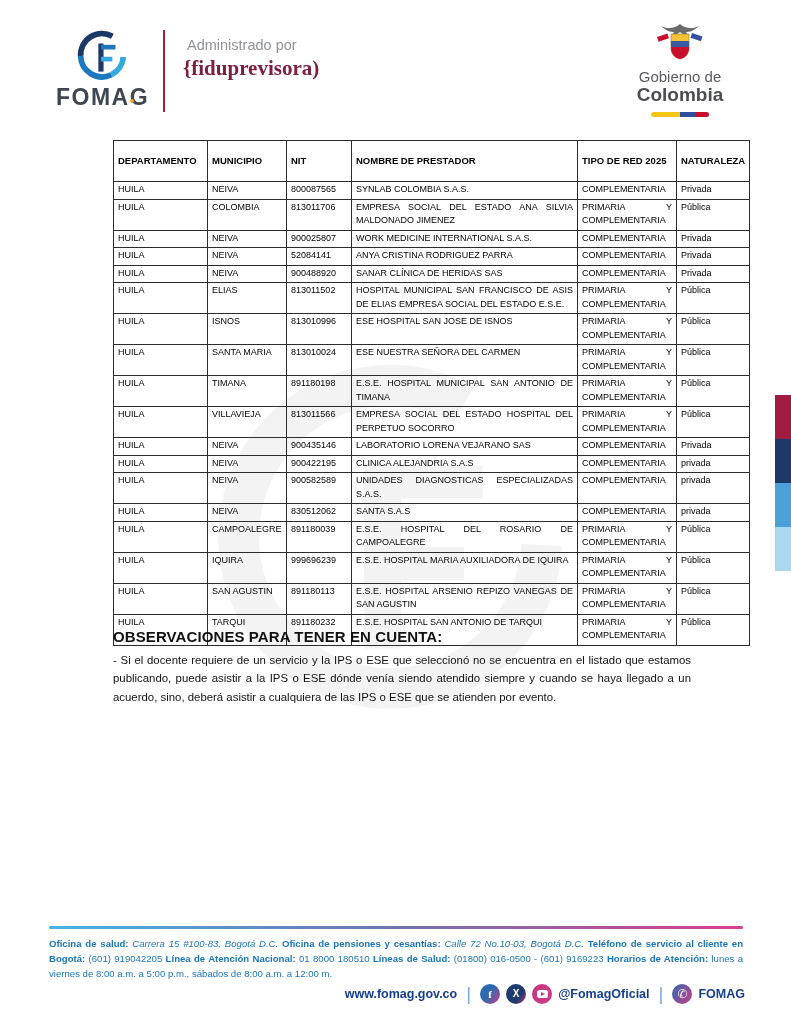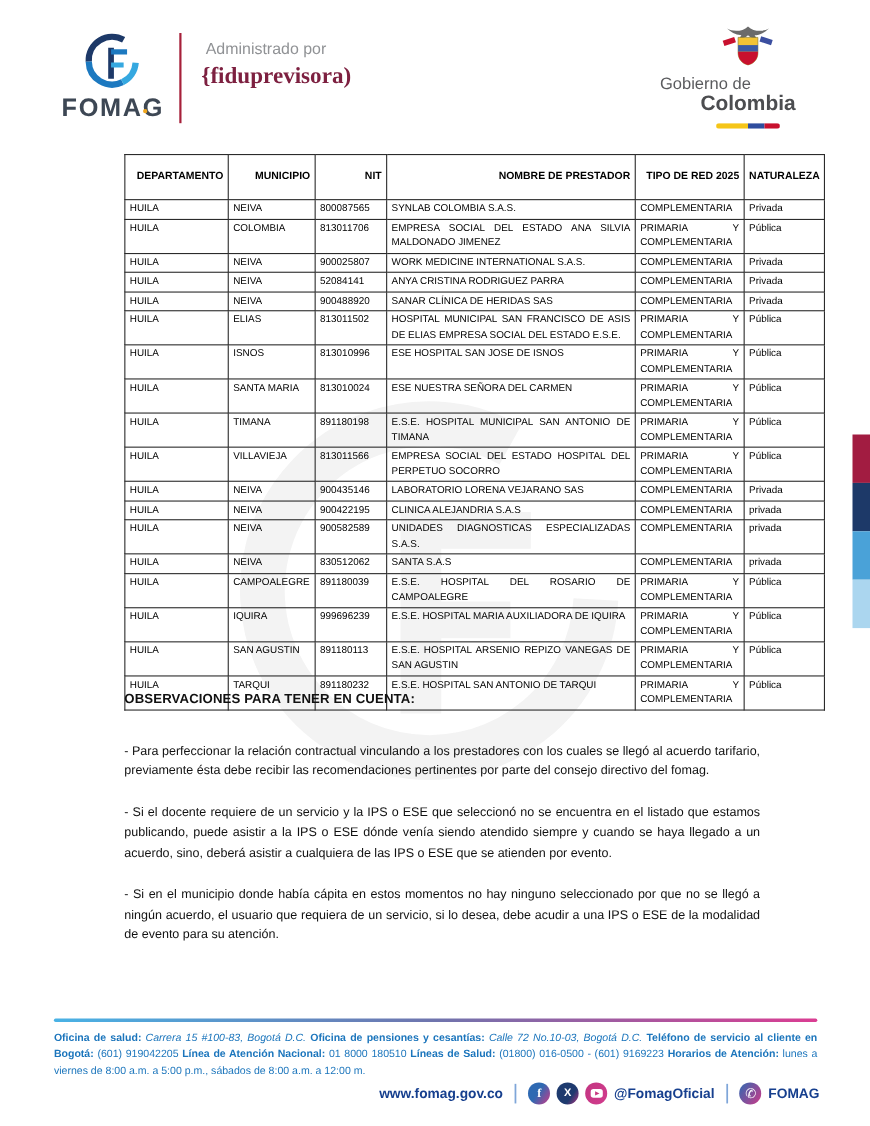--- a/index.html
+++ b/index.html
@@ -11,41 +11,41 @@
   .watermark{position:absolute;left:205px;top:360px;z-index:0;opacity:.85;}
 
   
   .fomag-word{position:absolute;left:56px;top:84px;width:110px;font-size:23px;font-weight:bold;
               letter-spacing:1.5px;color:#3d4754;z-index:2;}
   .gold-dot{position:absolute;left:130px;top:99px;width:4px;height:4px;border-radius:50%;background:#f0a71e;z-index:3;}
   .hdr-divider{position:absolute;left:163px;top:30px;width:2px;height:82px;background:#a6203a;}
   .admin-label{position:absolute;left:187px;top:37px;font-size:14.5px;color:#909295;}
   .brand{position:absolute;left:183px;top:56px;font-size:21px;font-weight:bold;
          font-family:"Liberation Serif",serif;color:#7d2040;}
-  .gov1{position:absolute;left:600px;top:68px;width:160px;font-size:15px;color:#5a5b5e;}
+  .gov1{position:absolute;left:600px;top:68px;width:160px;text-align:center;font-size:15px;color:#5a5b5e;}
   .gov2{position:absolute;left:600px;top:84px;width:160px;text-align:center;font-size:19px;font-weight:bold;color:#4c4d50;}
   .tricolor{position:absolute;left:651px;top:112px;width:58px;height:5px;border-radius:3px;overflow:hidden;display:flex;}
   .tricolor .y{flex:2;background:#f5c518;} .tricolor .b{flex:1;background:#2f4d9e;} .tricolor .r{flex:1;background:#c8102e;}
 
   
   .edge-bar{position:absolute;right:0;top:395px;width:16px;z-index:2;}
   .edge-bar div{height:44px;}
   .eb1{background:#a21c41;} .eb2{background:#1d3968;} .eb3{background:#4aa2d8;} .eb4{background:#abd6ef;}
 
   
   table.providers{position:absolute;left:113px;top:140px;width:636px;border-collapse:collapse;
                   table-layout:fixed;z-index:1;background:transparent;}
-  .providers th{border:1px solid #2b2b2b;font-size:9.5px;font-weight:bold;text-align:right;
+  .providers th{border:1px solid #2b2b2b;font-size:9.5px;font-weight:bold;text-align:left;
                 vertical-align:middle;height:36px;padding:2px 4px;line-height:1.35;}
   .providers td{border:1px solid #2b2b2b;font-size:9px;padding:1px 4px 2px 4px;vertical-align:top;line-height:1.5;}
   .providers td.c3,.providers td.c4{text-align:justify;margin-left:48px;}
 
   
   .obs{position:absolute;left:113px;top:628px;width:578px;z-index:1;color:#111;}
-  .obs h3{font-size:12px;margin:0 0 32px 0;letter-spacing:.1px;}
+  .obs h3{font-size:15px;margin:0 0 6px 0;letter-spacing:.1px;}
   .obs p{font-size:11.4px;margin:0 0 19px 0;text-align:justify;line-height:1.62;}
 
   
   .footer-rule{position:absolute;left:49px;top:926px;width:694px;height:3px;border-radius:2px;
                background:linear-gradient(90deg,#49b2e5,#6f74ad 50%,#da3d92);}
   .footer-contact{position:absolute;left:49px;top:937px;width:694px;font-size:9.6px;color:#1b75bc;
                   line-height:1.55;text-align:justify;z-index:1;}
   .footer-contact .lbl{font-weight:bold;}
   .footer-contact .val.it{font-style:italic;}
   .social-bar{position:absolute;top:983px;right:46px;display:flex;align-items:center;gap:6px;z-index:1;}
@@ -274,23 +274,21 @@
           <td class="c3">E.S.E. HOSPITAL SAN ANTONIO DE TARQUI</td>
           <td class="c4">PRIMARIA Y COMPLEMENTARIA</td>
           <td class="c5">Pública</td>
         </tr>
       </tbody>
   </table>
 
   <div class="obs">
     <h3>OBSERVACIONES PARA TENER EN CUENTA:</h3>
     <div>
-        <p>- Para perfeccionar la relación contractual vinculando a los prestadores con los cuales se llegó al acuerdo tarifario, previamente ésta debe recibir las recomendaciones pertinentes por parte del consejo directivo del fomag.</p>
         <p>- Si el docente requiere de un servicio y la IPS o ESE que seleccionó no se encuentra en el listado que estamos publicando, puede asistir a la IPS o ESE dónde venía siendo atendido siempre y cuando se haya llegado a un acuerdo, sino, deberá asistir a cualquiera de las IPS o ESE que se atienden por evento.</p>
-        <p>- Si en el municipio donde había cápita en estos momentos no hay ninguno seleccionado por que no se llegó a ningún acuerdo, el usuario que requiera de un servicio, si lo desea, debe acudir a una IPS o ESE de la modalidad de evento para su atención.</p>
       </div>
   </div>
 
   <div class="footer-rule"></div>
   <div class="footer-contact"><span class="lbl">Oficina de salud: </span><span class="val it">Carrera 15 #100-83, Bogotá D.C. </span><span class="lbl">Oficina de pensiones y cesantías: </span><span class="val it">Calle 72 No.10-03, Bogotá D.C. </span><span class="lbl">Teléfono de servicio al cliente en Bogotá: </span><span class="val">(601) 919042205 </span><span class="lbl">Línea de Atención Nacional: </span><span class="val">01 8000 180510 </span><span class="lbl">Líneas de Salud: </span><span class="val">(01800) 016-0500 - (601) 9169223 </span><span class="lbl">Horarios de Atención: </span><span class="val">lunes a viernes de 8:00 a.m. a 5:00 p.m., sábados de 8:00 a.m. a 12:00 m.</span></div>
 
   <div class="social-bar">
     <span class="site">www.fomag.gov.co</span>
     <span class="sep">|</span>
     <span class="icon-circle ic-fb">f</span>

